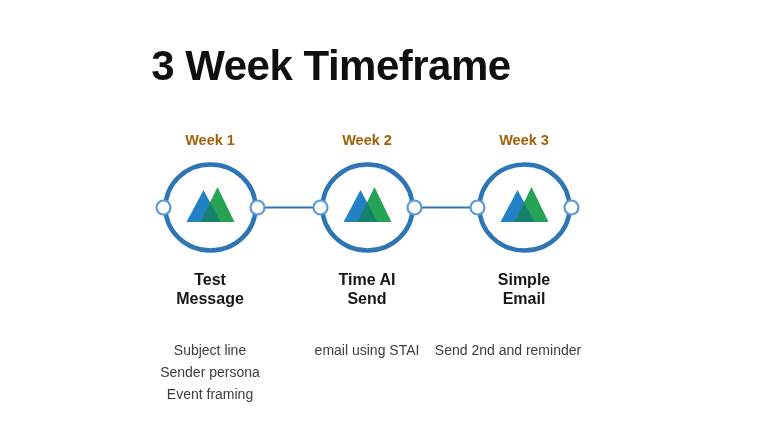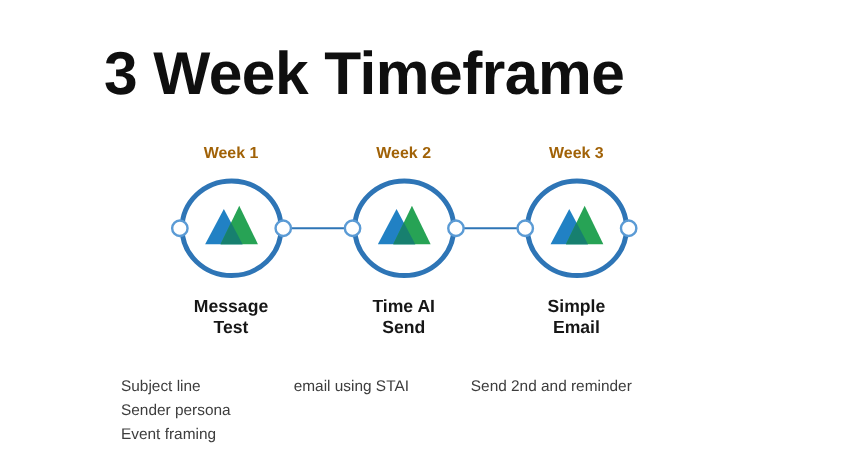--- a/index.html
+++ b/index.html
@@ -5,40 +5,40 @@
   html,body{margin:0;padding:0;}
   body{
     width:768px;height:432px;
     background:#ffffff;
     font-family:"Liberation Sans", sans-serif;
     position:relative;overflow:hidden;
   }
   .title{
     position:absolute;top:46px;left:0;width:662px;
     margin:0;text-align:center;
-    font-size:55px;font-weight:800;color:#0f0f0f;
+    font-size:42px;font-weight:800;color:#0f0f0f;
     letter-spacing:-0.5px;line-height:40px;
   }
   .week-label{
     position:absolute;top:132px;width:180px;
     text-align:center;font-size:14.5px;font-weight:700;color:#a16207;
   }
   .c1{left:120px}.c2{left:277px}.c3{left:434px}
   .timeline-svg{position:absolute;left:130px;top:150px;}
   .step-label{
     position:absolute;top:270px;width:180px;
     text-align:center;font-size:16px;font-weight:700;
     color:#161616;line-height:19px;
   }
   .step-desc{
     position:absolute;top:339px;width:200px;
-    font-size:14px;font-weight:400;
+    text-align:center;font-size:14px;font-weight:400;
     color:#3d3d3d;line-height:22px;
   }
-  .d1{left:110px}.d2{left:267px}.d3{left:428px}
+  .d1{left:110px}.d2{left:267px}.d3{left:408px}
 </style>
 </head>
 <body>
 
 <h1 class="title">3 Week Timeframe</h1>
 
 <div class="week-label c1">Week 1</div>
 <div class="week-label c2">Week 2</div>
 <div class="week-label c3">Week 3</div>
 
@@ -69,22 +69,22 @@
 
   <circle cx="33.5" cy="57.5" r="7" fill="#ffffff" stroke="#5B9BD5" stroke-width="2.2"></circle>
   <circle cx="127.5" cy="57.5" r="7" fill="#ffffff" stroke="#5B9BD5" stroke-width="2.2"></circle>
   <circle cx="190.5" cy="57.5" r="7" fill="#ffffff" stroke="#5B9BD5" stroke-width="2.2"></circle>
   <circle cx="284.5" cy="57.5" r="7" fill="#ffffff" stroke="#5B9BD5" stroke-width="2.2"></circle>
   <circle cx="347.5" cy="57.5" r="7" fill="#ffffff" stroke="#5B9BD5" stroke-width="2.2"></circle>
   <circle cx="441.5" cy="57.5" r="7" fill="#ffffff" stroke="#5B9BD5" stroke-width="2.2"></circle>
 </svg>
 
 <div class="step-label c1">
+  <div>Test</div>
   <div>Message</div>
-  <div>Test</div>
 </div>
 <div class="step-label c2">
   <div>Time AI</div>
   <div>Send</div>
 </div>
 <div class="step-label c3">
   <div>Simple</div>
   <div>Email</div>
 </div>
 

